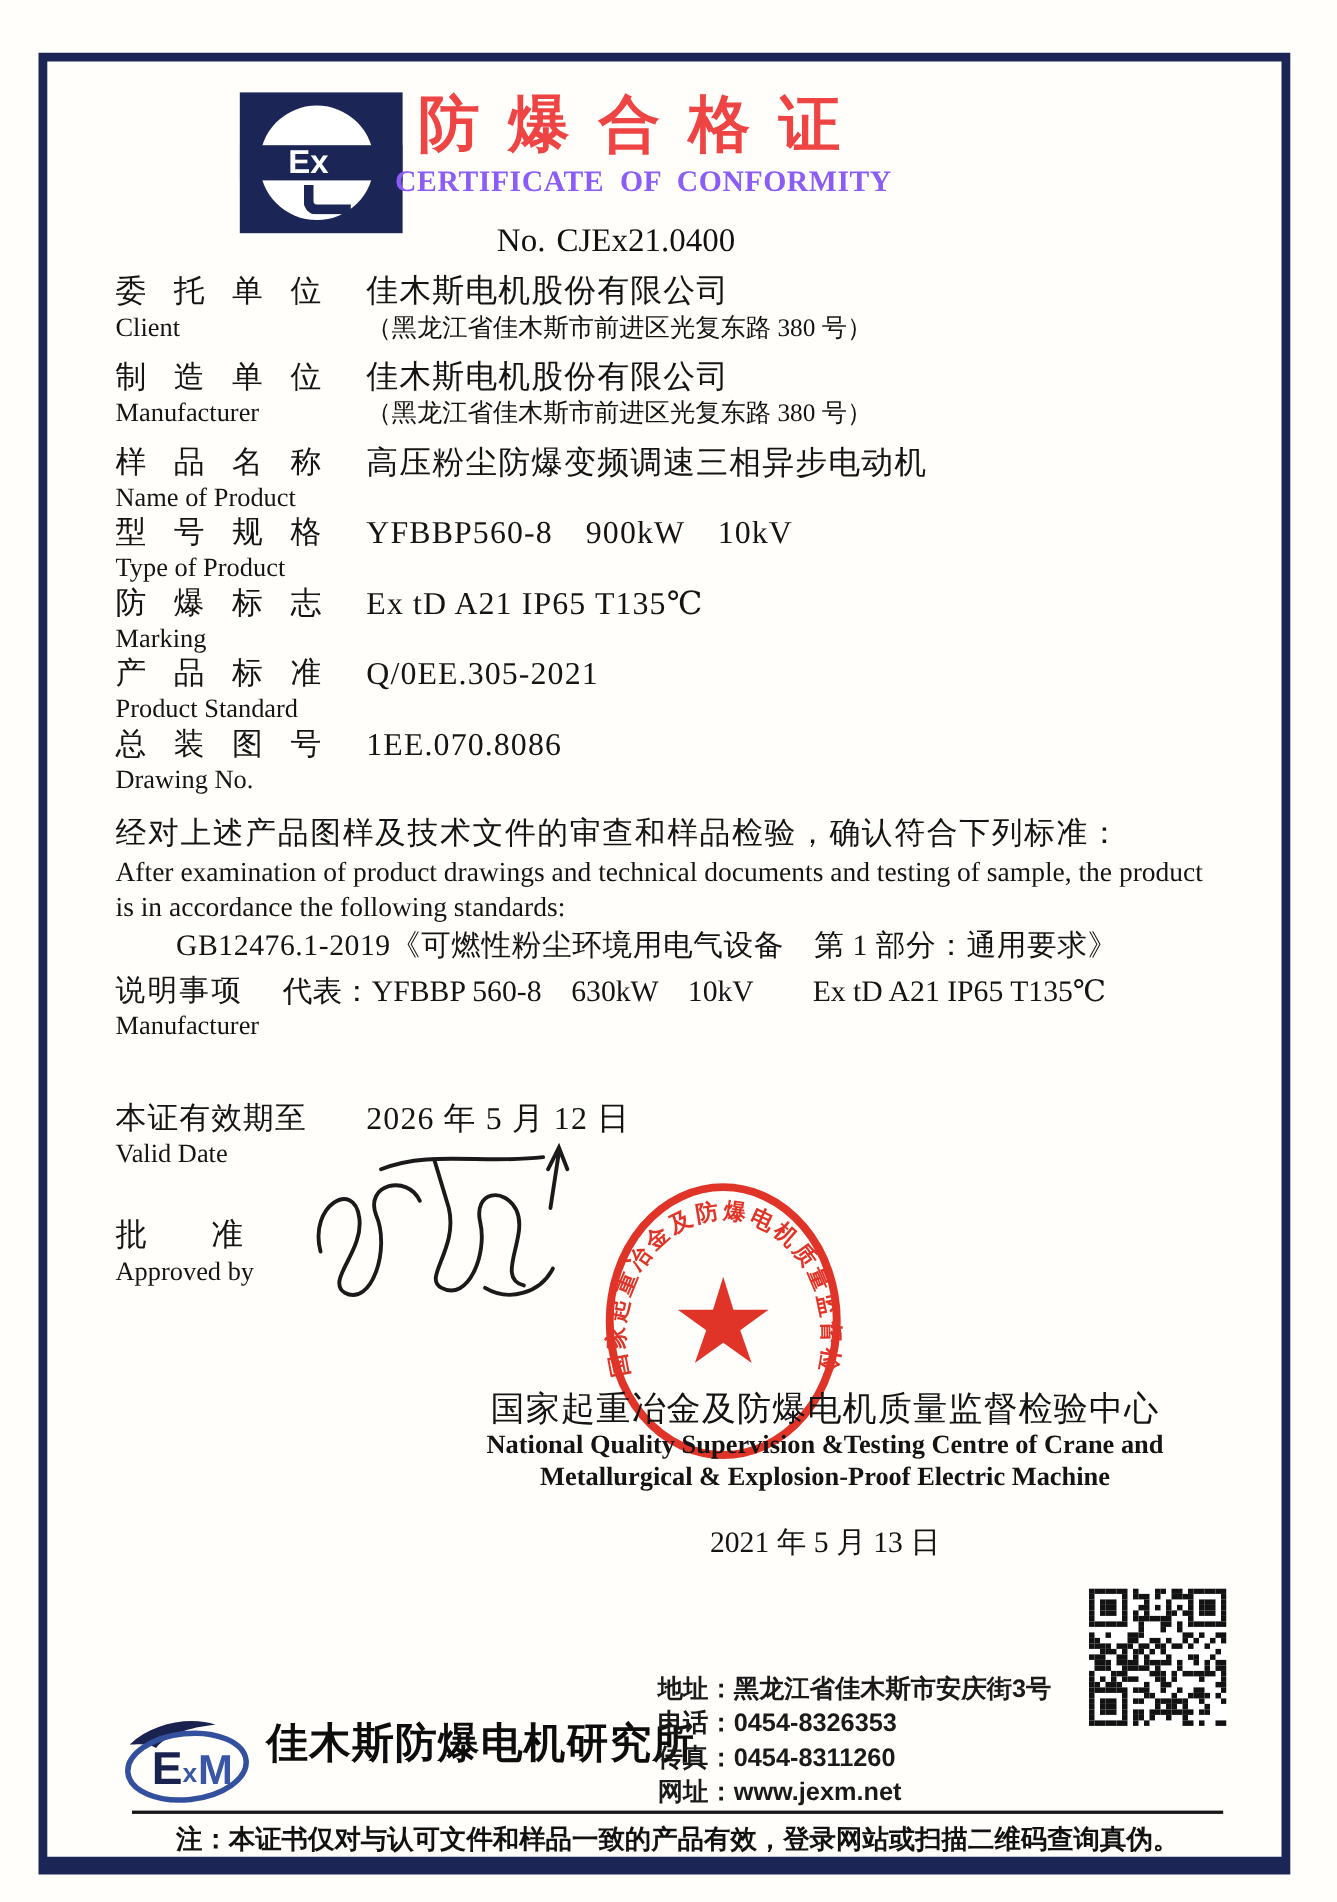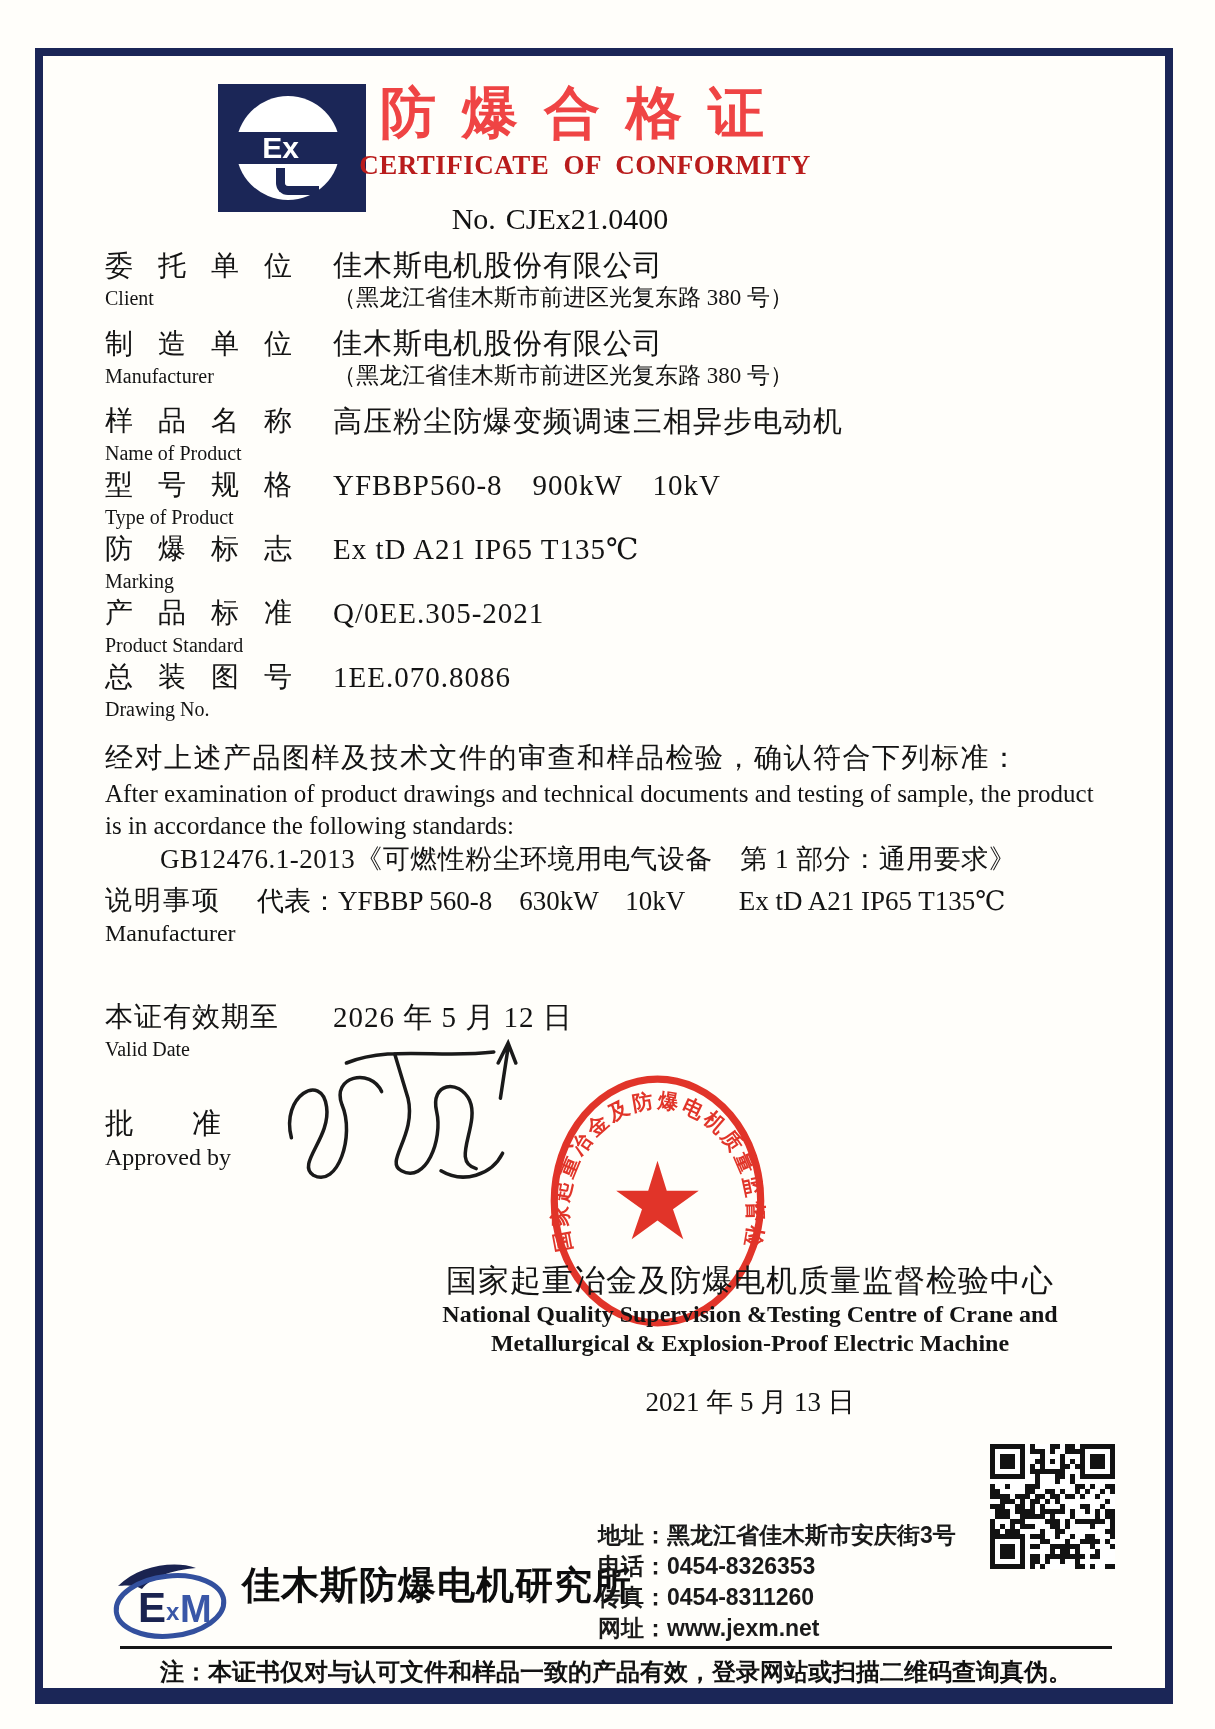--- a/index.html
+++ b/index.html
@@ -35,34 +35,34 @@
     position:absolute;left:58px;top:84px;width:34px;height:18px;
     border-left:9px solid #1b2657;border-bottom:9px solid #1b2657;
     border-bottom-left-radius:12px;
   }
   .title-cn{
     position:absolute;left:330px;top:76px;width:510px;text-align:center;
     font-size:56px;font-weight:bold;color:#ef4444;letter-spacing:26px;
   }
   .title-en{
     position:absolute;left:280px;top:150px;width:610px;text-align:center;
-    font-size:27px;font-weight:bold;color:#b91c1c;letter-spacing:.5px;word-spacing:7px;
+    font-size:27px;font-weight:bold;color:#8b5cf6;letter-spacing:.5px;word-spacing:7px;
   }
   .cert-no{
     position:absolute;left:310px;top:202px;width:500px;text-align:center;
     font-size:30px;color:#111;
   }
   .cert-no .num{margin-left:10px;}
   
   .fields{position:absolute;left:105px;top:248px;width:980px;}
   .frow{display:flex;margin-bottom:0;}
   .frow.tall{margin-bottom:12px;align-items:center;}
   .flabel{width:228px;flex:0 0 228px;}
   .flabel .cn{font-size:28px;letter-spacing:9px;line-height:34px;}
-  .flabel .en{font-size:20px;line-height:30px;}
+  .flabel .en{font-size:24px;line-height:30px;}
   .fvalue{flex:1;}
   .fvalue .v{font-size:29px;line-height:34px;letter-spacing:1px;}
   .fvalue .n{font-size:23px;line-height:32px;}
   
   .statement{position:absolute;left:105px;top:738px;width:1000px;}
   .st-cn{font-size:28px;line-height:40px;letter-spacing:1.5px;}
   .st-en{font-size:25px;line-height:32px;}
   .st-std{font-size:27px;line-height:35px;padding-left:55px;letter-spacing:.5px;}
   .exp-row{display:flex;margin-top:6px;}
   .exp-label{width:152px;flex:0 0 152px;}
@@ -184,21 +184,21 @@
     <div class="fvalue">
         <div class="v">1EE.070.8086</div>
       </div>
   </div>
 </div>
 
 <div class="statement">
   <div class="st-cn">经对上述产品图样及技术文件的审查和样品检验，确认符合下列标准：</div>
   <div class="st-en">After examination of product drawings and technical documents and testing of sample, the product</div>
   <div class="st-en">is in accordance the following standards:</div>
-  <div class="st-std">GB12476.1-2013《可燃性粉尘环境用电气设备　第 1 部分：通用要求》</div>
+  <div class="st-std">GB12476.1-2019《可燃性粉尘环境用电气设备　第 1 部分：通用要求》</div>
   <div class="exp-row">
     <div class="exp-label">
       <div class="cn">说明事项</div>
       <div class="en">Manufacturer</div>
     </div>
     <div class="exp-value">代表：YFBBP 560-8　630kW　10kV　　Ex tD A21 IP65 T135℃</div>
   </div>
 </div>
 
 <div class="valid-row">

